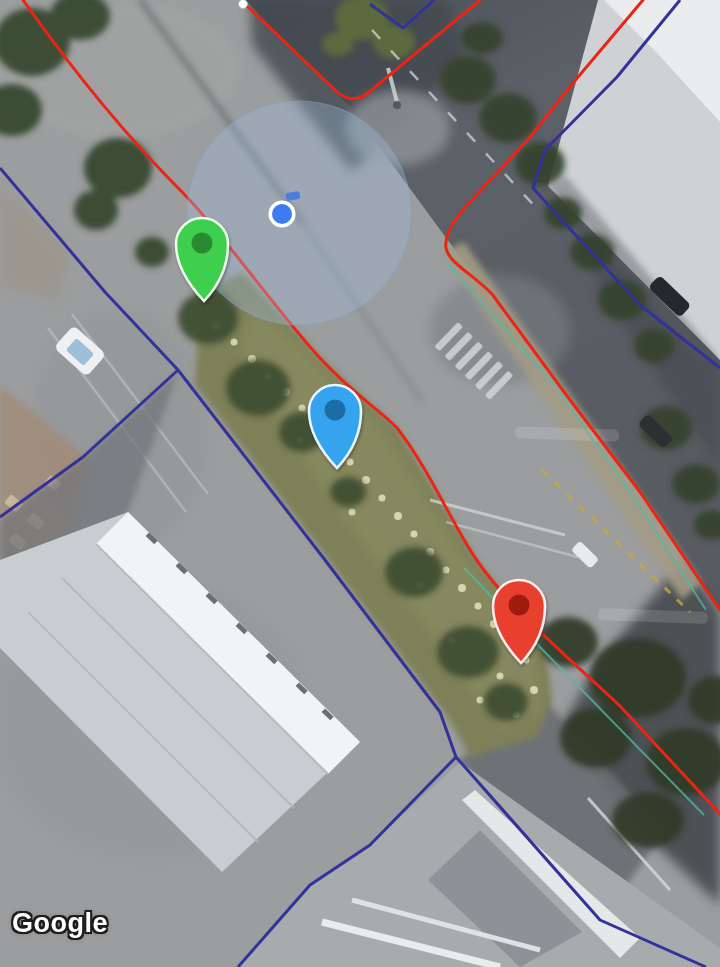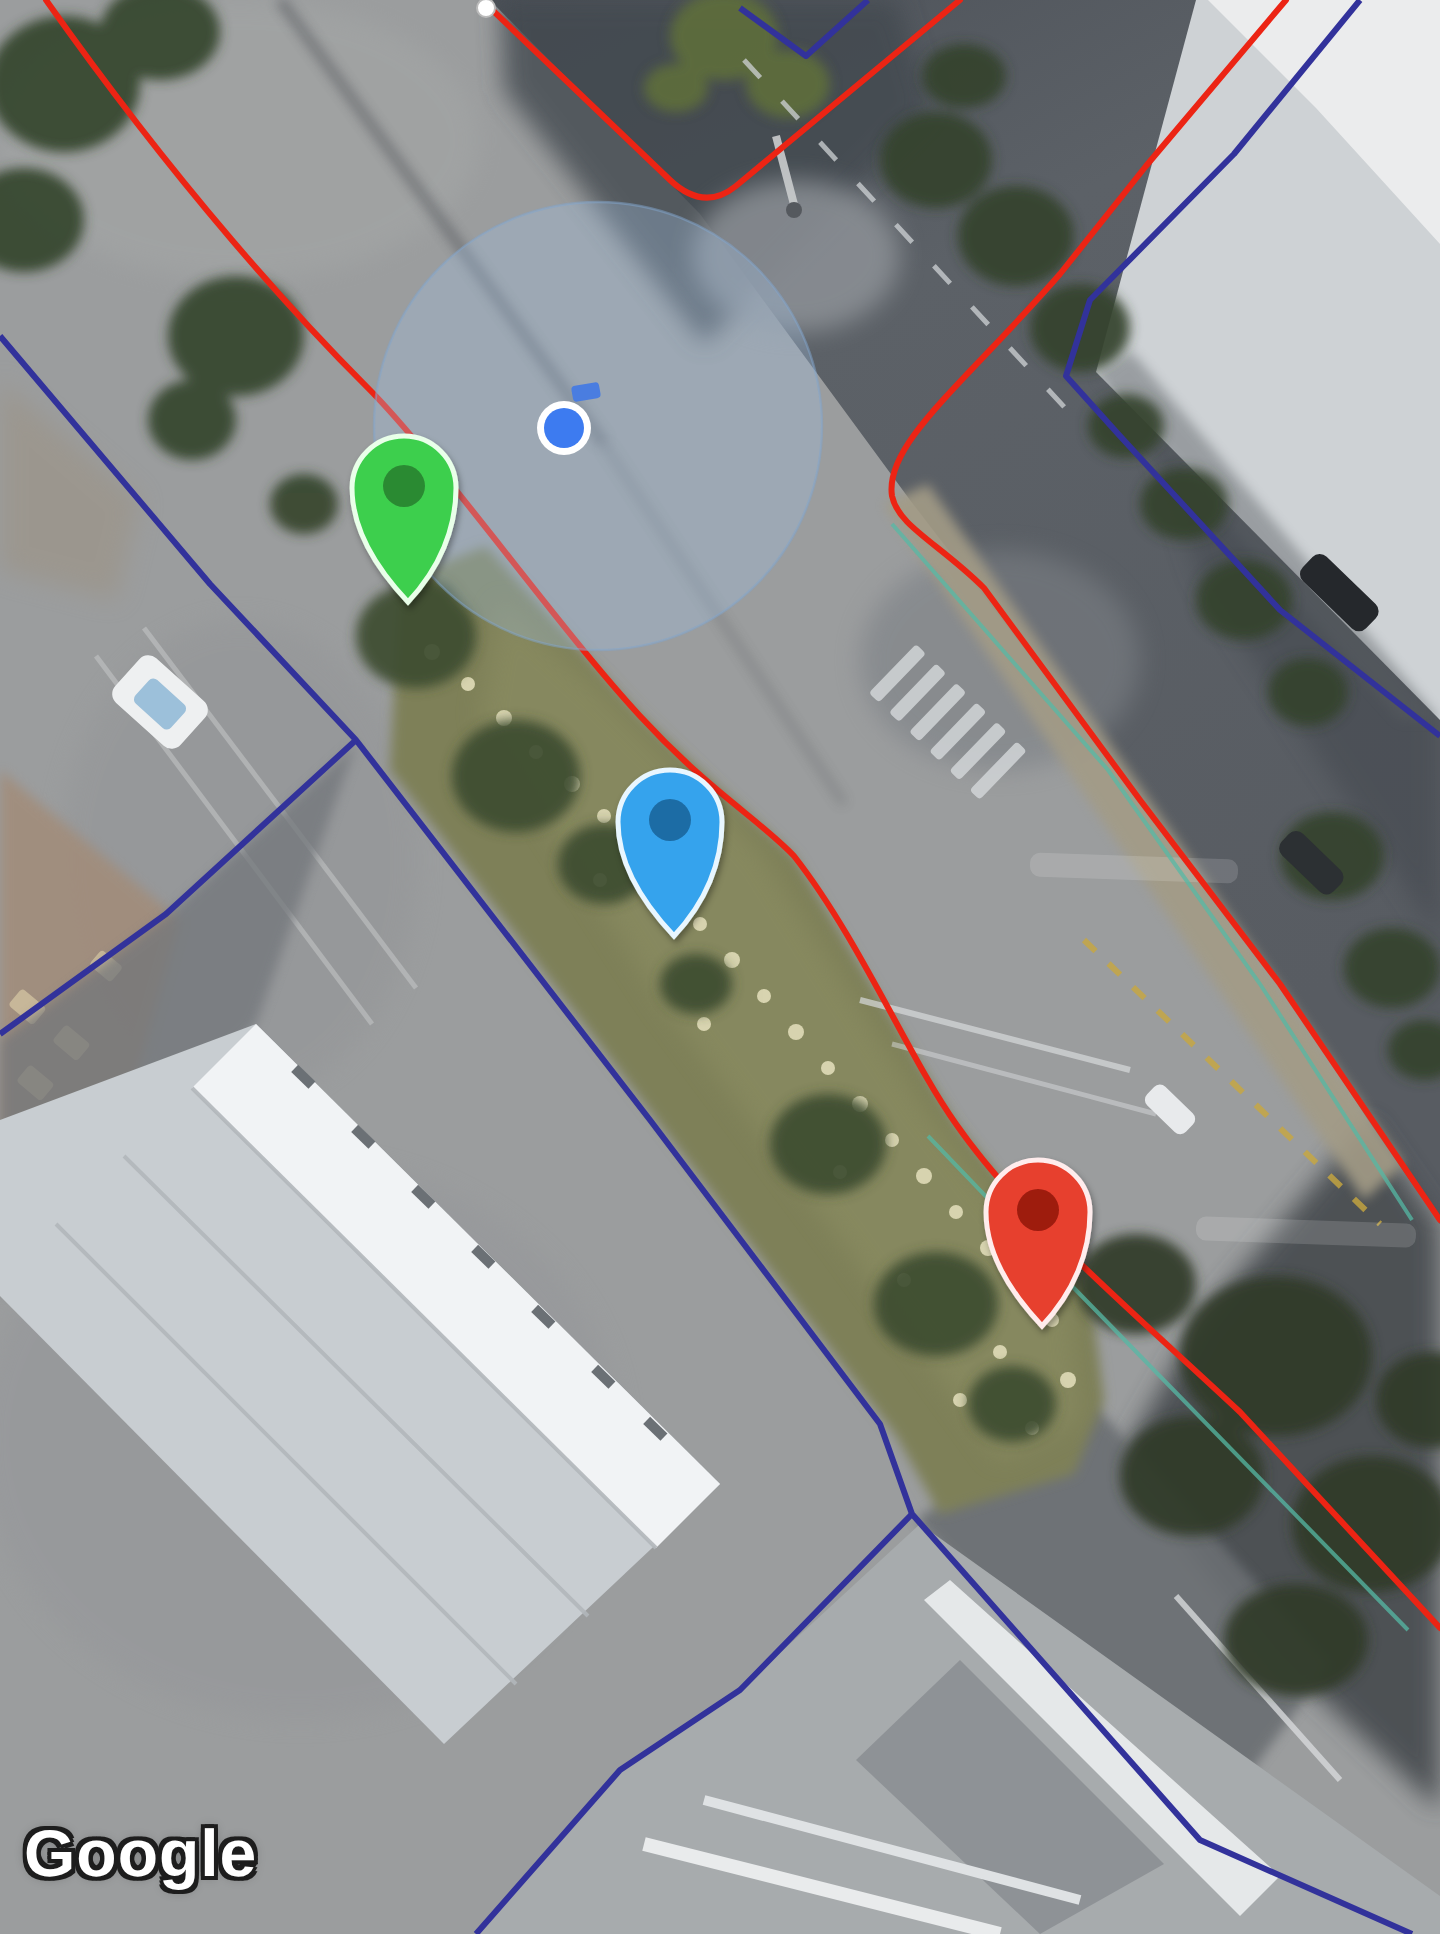--- a/index.html
+++ b/index.html
@@ -1,19 +1,19 @@
 <!DOCTYPE html>
 <html><head>
 <meta charset="utf-8">
 <style>
   html,body{margin:0;padding:0;background:#222;}
   #viewport{position:relative;width:720px;height:967px;overflow:hidden;
     font-family:"Liberation Sans",sans-serif;background:#9b9d9e;}
   #scene{position:absolute;left:0;top:0;}
-  #google-logo{position:absolute;left:12px;top:908px;font-size:33px;font-weight:bold;
+  #google-logo{position:absolute;left:12px;top:908px;font-size:27px;font-weight:bold;
     letter-spacing:0.5px;color:#fff;cursor:pointer;
     text-shadow:-2px -2px 0 #1d1d1d,2px -2px 0 #1d1d1d,-2px 2px 0 #1d1d1d,2px 2px 0 #1d1d1d,
       0 -2px 0 #1d1d1d,0 2px 0 #1d1d1d,-2px 0 0 #1d1d1d,2px 0 0 #1d1d1d,0 0 6px rgba(0,0,0,.4);}
 </style>
 </head>
 <body>
 
 <div id="viewport">
 <svg id="scene" width="720" height="967" viewBox="0 0 720 967">
   <defs>

